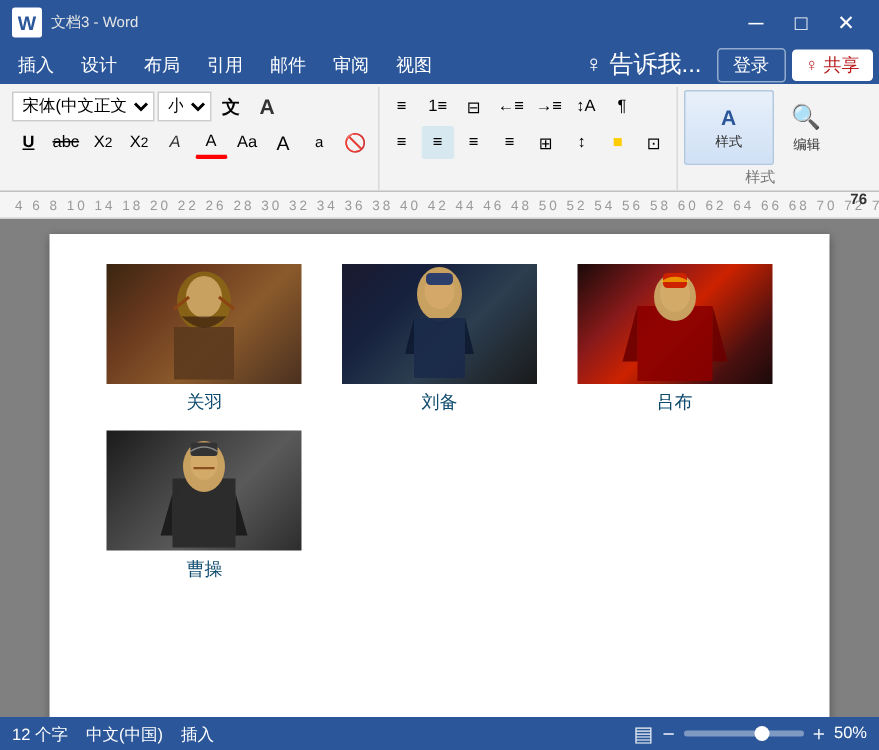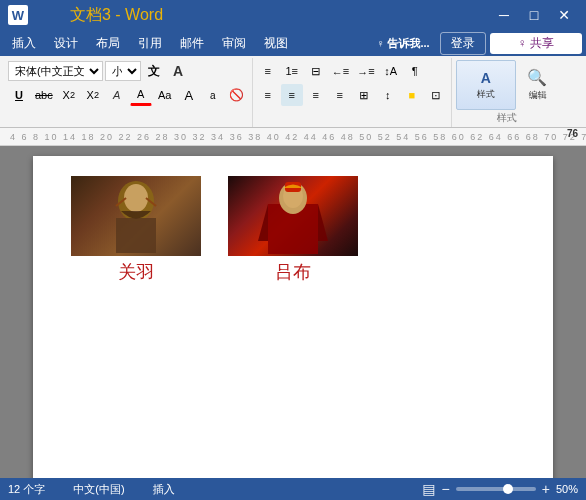--- a/index.html
+++ b/index.html
@@ -36,23 +36,22 @@
       background: white;
       color: #2b579a;
       font-weight: bold;
       font-size: 13px;
       display: flex;
       align-items: center;
       justify-content: center;
       border-radius: 2px;
     }
     .title-text {
-      font-size: 16px;
-      color: #eab308;
-      margin-left: 36px;
+      font-size: 10px;
+      color: #e5e5e5;
     }
     .title-bar-controls {
       display: flex;
       gap: 2px;
     }
     .title-btn {
       width: 28px;
       height: 22px;
       display: flex;
       align-items: center;
@@ -81,38 +80,37 @@
       border-radius: 3px;
     }
     .menu-bar-right {
       margin-left: auto;
       display: flex;
       align-items: center;
       gap: 4px;
     }
     .help-icon {
       color: white;
-      font-size: 11px;
+      font-size: 16px;
       padding: 2px 6px;
       cursor: pointer;
-      font-weight: bold;
     }
     .login-btn {
       color: white;
       font-size: 12px;
       padding: 2px 10px;
       cursor: pointer;
       border: 1px solid rgba(255,255,255,0.5);
       border-radius: 3px;
     }
     .share-btn {
       background: white;
-      color: #701a75;
+      color: #b91c1c;
       font-size: 12px;
-      padding: 2px 28px;
+      padding: 2px 9px;
       cursor: pointer;
       border-radius: 3px;
       display: flex;
       align-items: center;
       gap: 4px;
     }
 
     
     .ruler {
       background: #f5f5f5;
@@ -196,33 +194,33 @@
 
     
     .char-figure {
       position: absolute;
       bottom: 0;
       width: 100%;
       height: 100%;
     }
 
     .img-caption {
-      font-size: 18px;
-      color: #b91c1c;
+      font-size: 12px;
+      color: #0c4a6e;
       text-align: center;
     }
 
     
     .status-bar {
       background: #2b579a;
       height: 22px;
       display: flex;
       align-items: center;
       padding: 0 8px;
-      gap: 28px;
+      gap: 12px;
       flex-shrink: 0;
     }
     .status-item {
       color: white;
       font-size: 11px;
     }
     .status-right {
       margin-left: auto;
       display: flex;
       align-items: center;
@@ -447,38 +445,66 @@
             <rect x="45" y="42" width="40" height="35" fill="#5c3a1e" opacity="0.9"></rect>
             <ellipse cx="65" cy="22" rx="12" ry="14" fill="#c8a060"></ellipse>
             <path d="M50 35 Q65 50 80 35" fill="#3a2010" opacity="0.7"></path>
             <line x1="55" y1="22" x2="45" y2="30" stroke="#8b4513" stroke-width="2"></line>
             <line x1="75" y1="22" x2="85" y2="30" stroke="#8b4513" stroke-width="2"></line>
           </svg>
         </div>
         <span class="img-caption">关羽</span>
       </div>
 
+      <div class="img-item">
+        <div class="img-placeholder img-liubei">
+          <svg class="char-figure" viewBox="0 0 130 80" xmlns="http://www.w3.org/2000/svg">
+            <ellipse cx="65" cy="20" rx="15" ry="18" fill="#c8a060"></ellipse>
+            <rect x="48" y="36" width="34" height="40" fill="#1a2a4a" opacity="0.95"></rect>
+            <path d="M48 36 L42 60 L48 60" fill="#0d1a30" opacity="0.9"></path>
+            <path d="M82 36 L88 60 L82 60" fill="#0d1a30" opacity="0.9"></path>
+            <ellipse cx="65" cy="18" rx="10" ry="12" fill="#d4a868"></ellipse>
+            <rect x="56" y="6" width="18" height="8" fill="#2c3e6b" rx="3"></rect>
+          </svg>
+        </div>
+        <span class="img-caption">刘备</span>
+      </div>
 
 
 
       <div class="img-item">
         <div class="img-placeholder img-lvbu">
           <svg class="char-figure" viewBox="0 0 130 80" xmlns="http://www.w3.org/2000/svg">
             <rect x="40" y="28" width="50" height="50" fill="#8b0000" opacity="0.9"></rect>
             <path d="M40 28 L30 65 L40 65" fill="#6b0000" opacity="0.9"></path>
             <path d="M90 28 L100 65 L90 65" fill="#6b0000" opacity="0.9"></path>
             <ellipse cx="65" cy="22" rx="14" ry="16" fill="#c8a060"></ellipse>
             <ellipse cx="65" cy="20" rx="10" ry="12" fill="#d4aa68"></ellipse>
             <rect x="57" y="6" width="16" height="10" fill="#cc2200" rx="3"></rect>
             <path d="M55 12 Q65 5 75 12" fill="#ffd700" opacity="0.6"></path>
           </svg>
         </div>
         <span class="img-caption">吕布</span>
       </div>
 
+      <div class="img-item">
+        <div class="img-placeholder img-caocao">
+          <svg class="char-figure" viewBox="0 0 130 80" xmlns="http://www.w3.org/2000/svg">
+            <rect x="44" y="32" width="42" height="46" fill="#2a2a2a" opacity="0.95"></rect>
+            <path d="M44 42 L36 70 L44 70" fill="#1a1a1a" opacity="0.95"></path>
+            <path d="M86 42 L94 70 L86 70" fill="#1a1a1a" opacity="0.95"></path>
+            <ellipse cx="65" cy="24" rx="14" ry="17" fill="#c8a060"></ellipse>
+            <ellipse cx="65" cy="22" rx="9" ry="11" fill="#d4aa68"></ellipse>
+            <rect x="56" y="8" width="18" height="9" fill="#333" rx="2"></rect>
+            <path d="M56 14 Q65 8 74 14" stroke="#888" stroke-width="1" fill="none"></path>
+            <line x1="58" y1="25" x2="72" y2="25" stroke="#8b5020" stroke-width="1.5"></line>
+          </svg>
+        </div>
+        <span class="img-caption">曹操</span>
+      </div>
     </div>
   </div>
 </div>
 
 <div class="status-bar">
   <span class="status-item">12 个字</span>
   <span class="status-item">中文(中国)</span>
   <span class="status-item">插入</span>
   <div class="status-right">
     <span class="view-btn">▤</span>

